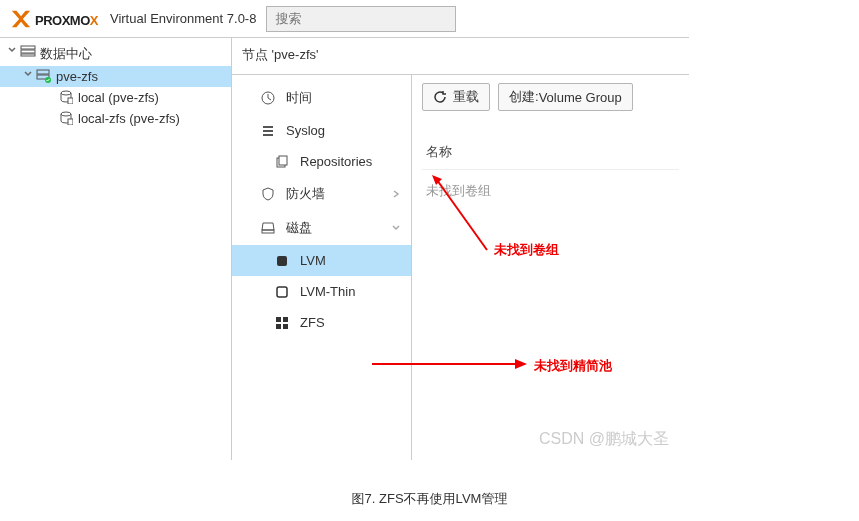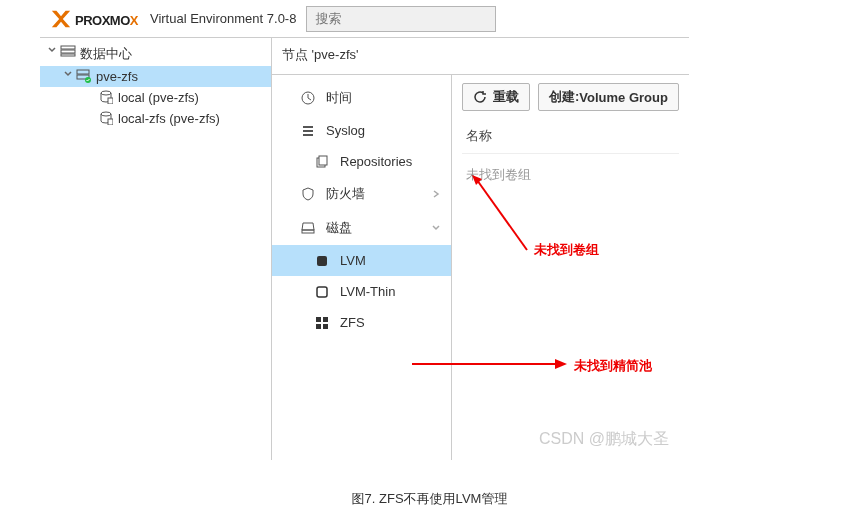--- a/index.html
+++ b/index.html
@@ -1,17 +1,17 @@
 <!DOCTYPE html>
 <html><head>
 <meta charset="utf-8">
 <style>
 * { box-sizing: border-box; margin: 0; padding: 0; font-family: "Helvetica Neue", Arial, sans-serif; font-size: 13px; }
 body { background: #fff; color: #333; }
-.shell { width: 689px; height: 460px; padding-left: 40px; }
+.shell { width: 689px; height: 460px; }
 .header { display: flex; align-items: center; background: #fff; height: 38px; border-bottom: 1px solid #ccc; }
 .logo { display: flex; align-items: center; padding: 0 6px 0 10px; }
 .logo-x { width: 22px; height: 22px; margin-right: 3px; }
 .logo-text { font-weight: 700; font-size: 20px; letter-spacing: -0.5px; color: #222; }
 .logo-o { color: #e57000; }
 .env { font-size: 13px; color: #333; margin-left: 6px; }
 .search { margin-left: 10px; border: 1px solid #b5b5b5; background: #f0f0f0; width: 190px; height: 26px; }
 .search input { width: 100%; height: 100%; border: none; background: transparent; padding: 0 8px; outline: none; }
 .body { display: flex; height: calc(100% - 38px); }
 .sidebar { width: 232px; border-right: 1px solid #ccc; background: #fff; }
@@ -29,21 +29,21 @@
 .crumb { padding: 8px 10px 10px 10px; color: #333; border-bottom: 1px solid #ccc; }
 .panel { flex: 1; display: flex; position: relative; }
 .menu { width: 180px; border-right: 1px solid #ccc; padding-top: 6px; }
 .menu-row { display: flex; align-items: center; padding: 8px 10px 8px 26px; cursor: pointer; position: relative; }
 .menu-row .micon { width: 20px; display: inline-flex; justify-content: center; }
 .menu-row .mlbl { margin-left: 8px; }
 .menu-row.sub { padding-left: 40px; }
 .menu-row.sel { background: #b7e0fb; }
 .menu-row .expand { position: absolute; right: 10px; color: #aaa; }
 .content { flex: 1; padding: 8px 10px; position: relative; }
-.toolbar { display: flex; gap: 8px; margin-bottom: 8px; font-weight: bold; }
+.toolbar { display: flex; gap: 8px; margin-bottom: 24px; }
 .btn { display: inline-flex; align-items: center; border: 1px solid #b5b5b5; background: #f8f8f8; padding: 4px 10px; border-radius: 2px; cursor: pointer; }
 .btn .bicon { margin-right: 6px; display: inline-flex; }
 .colhead { color: #444; padding: 8px 4px; border-bottom: 1px solid #eee; }
 .empty { color: #999; padding: 12px 4px; }
 .anno { position: absolute; color: #e00; font-weight: 700; font-size: 13px; pointer-events: none; }
 .arrow { position: absolute; pointer-events: none; }
 .watermark { position: absolute; right: 20px; bottom: 10px; color: #ccc; font-size: 16px; pointer-events: none; }
 .caption { width: 859px; text-align: center; padding: 30px 0 10px 0; font-size: 13px; color: #333; }
 svg { display: block; }
 </style>

